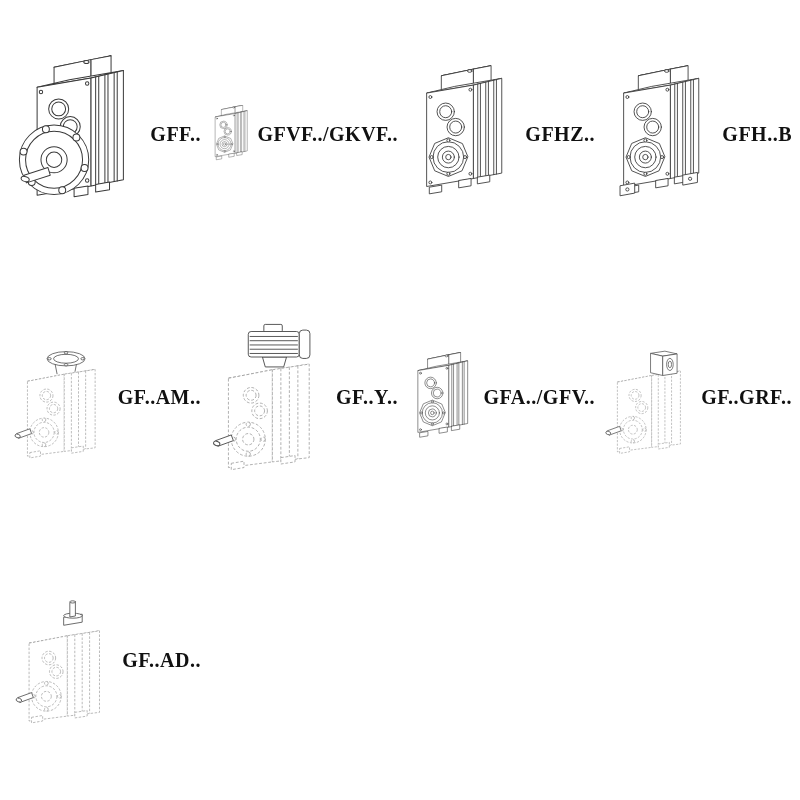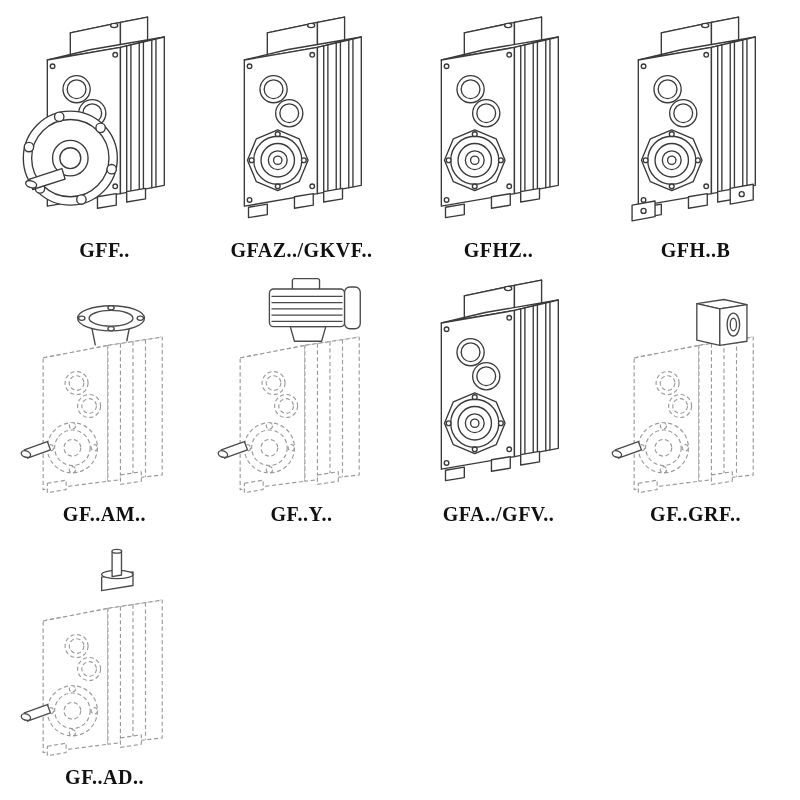--- a/index.html
+++ b/index.html
@@ -5,21 +5,21 @@
   * { margin:0; padding:0; box-sizing:border-box; }
   html,body { width:800px; height:800px; background:#ffffff; overflow:hidden; }
   .catalog {
     width:800px; height:800px;
     display:grid;
     grid-template-columns:repeat(4,1fr);
     grid-template-rows:repeat(3,1fr);
     padding:4px 6px 6px;
   }
   .cell {
-    display:flex; flex-direction:column;
+    display:flex; 
     align-items:center; justify-content:center;
     padding:2px 2px 6px;
     min-width:0; min-height:0;
   }
   .art {
     flex:1 1 auto; width:100%; min-height:0;
     display:flex; align-items:center; justify-content:center;
   }
   .art svg { width:92%; height:97%; }
   .lbl {
@@ -216,21 +216,21 @@
     </div>
     <figcaption class="lbl">GFF..</figcaption>
   </figure>
 
   <figure class="cell">
     <div class="art">
       <svg viewBox="0 0 170 205">
           <use href="#sym-hollow"></use>
         </svg>
     </div>
-    <figcaption class="lbl">GFAZ../GKVF..</figcaption>
+    <figcaption class="lbl">GFVF../GKVF..</figcaption>
   </figure>
 
   <figure class="cell">
     <div class="art">
       <svg viewBox="0 0 170 205">
           <use href="#sym-hollow"></use>
         </svg>
     </div>
     <figcaption class="lbl">GFHZ..</figcaption>
   </figure>

